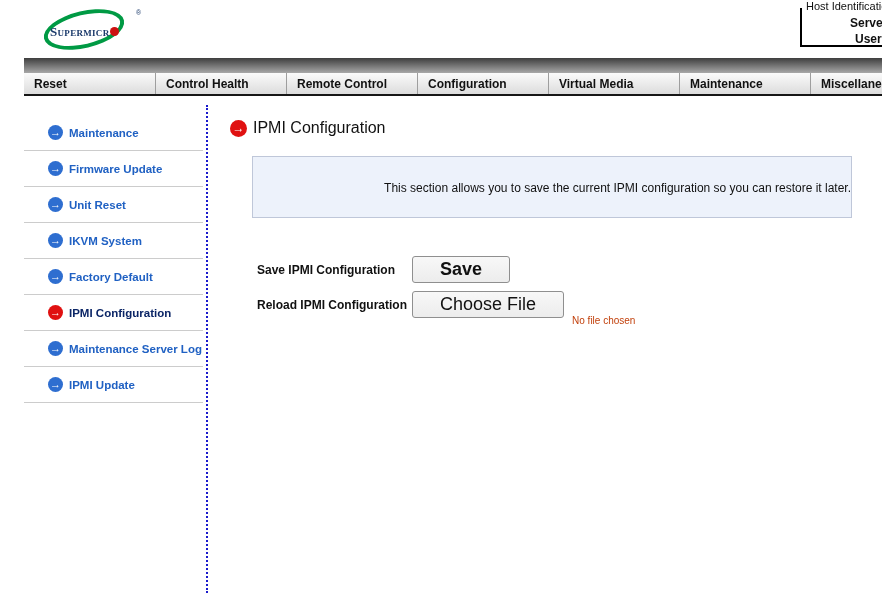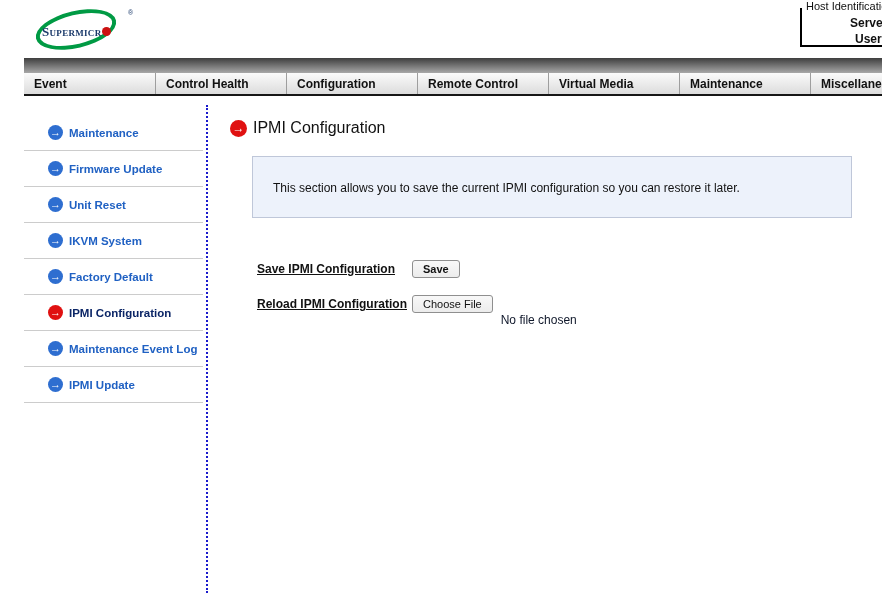--- a/index.html
+++ b/index.html
@@ -1,21 +1,21 @@
 <!DOCTYPE html>
 <html><head>
 <meta charset="utf-8">
 <style>
   * { margin:0; padding:0; box-sizing:border-box; }
   html, body { width:882px; height:593px; overflow:hidden; background:#ffffff;
                font-family:"Liberation Sans", sans-serif; }
   .page { position:relative; width:882px; height:593px; background:#fff; }
 
   
-  .logo { position:absolute; left:32px; top:4px; width:112px; height:52px; }
+  .logo { position:absolute; left:40px; top:4px; width:112px; height:52px; }
   .logo-ellipse { position:absolute; left:3px; top:7px; width:82px; height:37px;
                   border:4px solid #009a44; border-radius:50%; transform:rotate(-13deg); }
   .logo-text { position:absolute; left:10px; top:20px; white-space:nowrap;
                font-family:"Liberation Serif", serif; font-weight:bold; font-size:13px;
                font-variant:small-caps; letter-spacing:.3px; color:#1b3a6b; }
   .logo-dot { display:inline-block; width:9px; height:9px; border-radius:50%;
               background:#cc1111; margin-left:1px; }
   .logo-reg { position:absolute; left:96px; top:5px; font-size:7px; color:#1b3a6b; }
 
   
@@ -57,32 +57,32 @@
 
   
   .main-title { position:absolute; left:230px; top:119px; display:flex;
                 align-items:center; }
   .circle-icon.big { width:17px; height:17px; flex:0 0 17px; background:#e01111; }
   .circle-icon.big::before { font-size:12px; }
   .main-title h1 { margin-left:6px; font-size:16px; font-weight:normal; color:#111;
                    white-space:nowrap; }
 
   .infobox { position:absolute; left:252px; top:156px; width:600px; height:62px;
-             background:#edf2fb; border:1px solid #bfc7d9; }
+             background:#edf2fb; border:1px solid #bfc7d9;text-align:right; }
   .infobox p { margin:24px 0 0 20px; font-size:12px; color:#111; }
 
   .form { position:absolute; left:257px; top:256px; }
   .frow { display:flex; align-items:center; min-height:25px; }
-  .flabel { width:155px; font-size:12px; font-weight:bold; color:#111; white-space:nowrap;text-decoration:underline; }
-  .btn { font-family:"Liberation Sans", sans-serif; font-size:11px; color:#111;
+  .flabel { width:155px; font-size:12px; font-weight:bold; color:#111; white-space:nowrap; }
+  .btn { font-family:"Liberation Sans", sans-serif; font-size:18px; color:#111;
          background:linear-gradient(to bottom, #f8f8f8, #ececec);
-         border:1px solid #8f8f8f; border-radius:3px; padding:2px 10px; cursor:pointer;
+         border:1px solid #8f8f8f; border-radius:3px; padding:2px 27px; cursor:pointer;
          white-space:nowrap; }
   .btn.bold { font-weight:bold; }
-  .file-status { font-size:12px; color:#0f172a; margin-left:8px; white-space:nowrap;margin-top:32px; }
+  .file-status { font-size:10px; color:#c2410c; margin-left:8px; white-space:nowrap;margin-top:32px; }
 </style>
 </head>
 <body>
 
 <div class="page">
 
   <div class="logo">
     <div class="logo-ellipse"></div>
     <div class="logo-text"><span>Supermicr</span><span class="logo-dot"></span></div>
     <div class="logo-reg">®</div>
@@ -90,24 +90,24 @@
 
   <div class="hostbox">
     <div class="legend">Host Identification</div>
     <div class="hrow hrow-server">Server:</div>
     <div class="hrow hrow-user">User:</div>
   </div>
 
   <div class="gradbar"></div>
 
   <div class="tabbar">
-    <div class="tab">Event</div>
+    <div class="tab">Reset</div>
     <div class="tab">Control Health</div>
+    <div class="tab">Remote Control</div>
     <div class="tab">Configuration</div>
-    <div class="tab">Remote Control</div>
     <div class="tab">Virtual Media</div>
     <div class="tab">Maintenance</div>
     <div class="tab">Miscellaneous</div>
   </div>
 
   <div class="sidebar">
     <div class="side-item">
       <span class="circle-icon"></span>
       <span class="label">Maintenance</span>
     </div>
@@ -126,21 +126,21 @@
     <div class="side-item">
       <span class="circle-icon"></span>
       <span class="label">Factory Default</span>
     </div>
     <div class="side-item active">
       <span class="circle-icon"></span>
       <span class="label">IPMI Configuration</span>
     </div>
     <div class="side-item">
       <span class="circle-icon"></span>
-      <span class="label">Maintenance Event Log</span>
+      <span class="label">Maintenance Server Log</span>
     </div>
     <div class="side-item">
       <span class="circle-icon"></span>
       <span class="label">IPMI Update</span>
     </div>
   </div>
 
   <div class="vdivider"></div>
 
   <div class="main-title">

